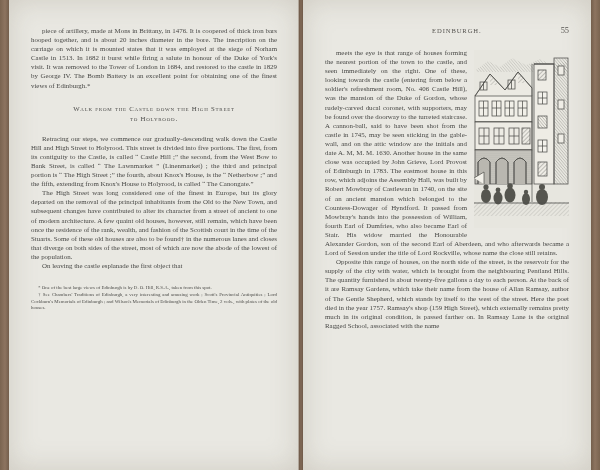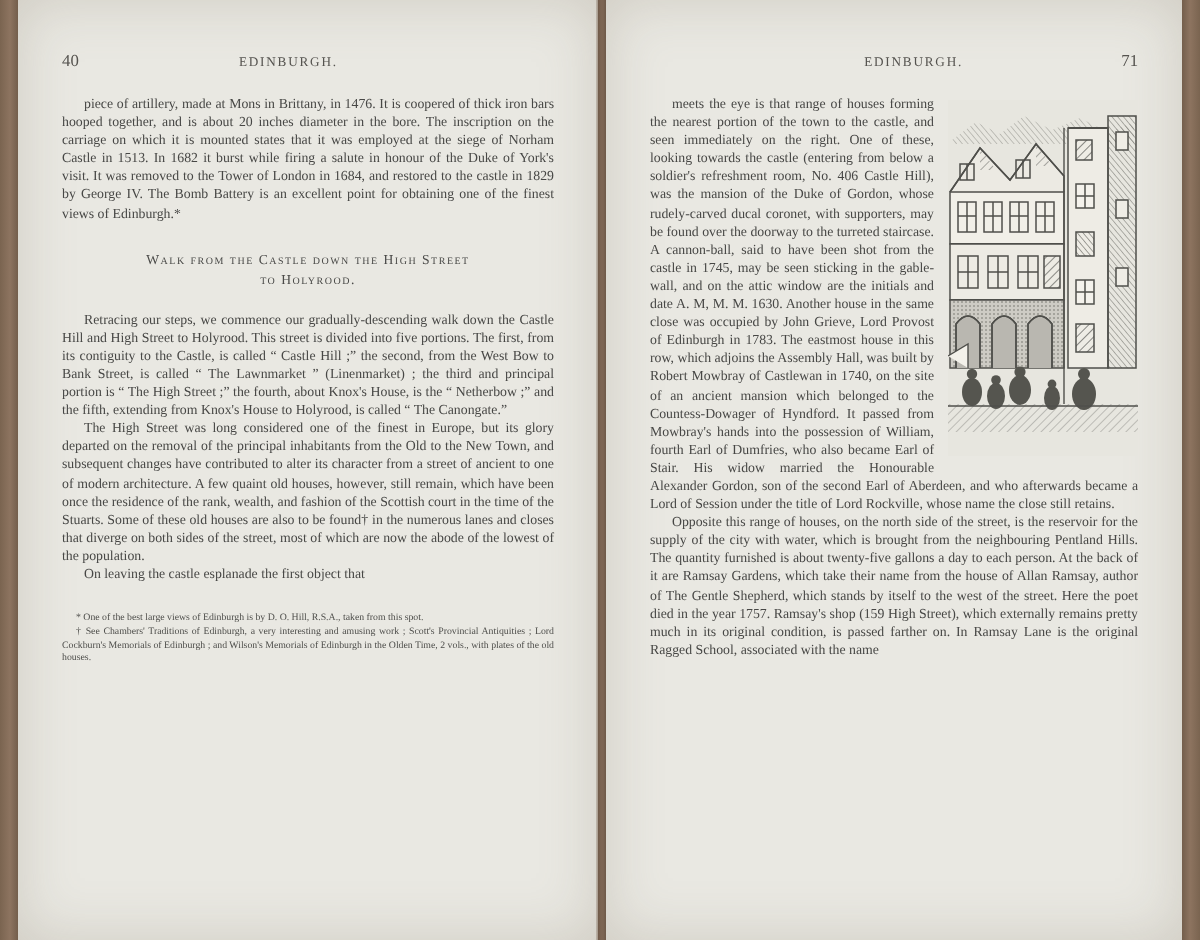--- a/index.html
+++ b/index.html
@@ -133,24 +133,20 @@
 <body>
 
 <div id="scan">
 
   <div class="binding left"></div>
   <div class="binding right"></div>
 
   <div class="page left">
     <div class="sheet">
 
-      <div class="running-head verso">
-        <span class="folio">40</span>
-        <span class="title">EDINBURGH.</span>
-      </div>
 
       <p class="body">piece of artillery, made at Mons in Brittany, in 1476. It is coopered of thick iron bars hooped together, and is about 20 inches diameter in the bore. The inscription on the carriage on which it is mounted states that it was employed at the siege of Norham Castle in 1513. In 1682 it burst while firing a salute in honour of the Duke of York's visit. It was removed to the Tower of London in 1684, and restored to the castle in 1829 by George IV. The Bomb Battery is an excellent point for obtaining one of the finest views of Edinburgh.*</p>
 
       <h2 class="section">
         <span class="l1">Walk from the Castle down the High Street</span>
         <span class="l2">to Holyrood.</span>
       </h2>
 
       <p class="body">Retracing our steps, we commence our gradually-descending walk down the Castle Hill and High Street to Holyrood. This street is divided into five portions. The first, from its contiguity to the Castle, is called “ Castle Hill ;” the second, from the West Bow to Bank Street, is called “ The Lawnmarket ” (Linenmarket) ; the third and principal portion is “ The High Street ;” the fourth, about Knox's House, is the “ Netherbow ;” and the fifth, extending from Knox's House to Holyrood, is called “ The Canongate.”</p>
       <p class="body">The High Street was long considered one of the finest in Europe, but its glory departed on the removal of the principal inhabitants from the Old to the New Town, and subsequent changes have contributed to alter its character from a street of ancient to one of modern architecture. A few quaint old houses, however, still remain, which have been once the residence of the rank, wealth, and fashion of the Scottish court in the time of the Stuarts. Some of these old houses are also to be found† in the numerous lanes and closes that diverge on both sides of the street, most of which are now the abode of the lowest of the population.</p>
@@ -164,21 +160,21 @@
     </div>
   </div>
 
   <div class="gutter"></div>
 
   <div class="page right">
     <div class="sheet">
 
       <div class="running-head recto">
         <span class="title">EDINBURGH.</span>
-        <span class="folio">71</span>
+        <span class="folio">55</span>
       </div>
 
       <div class="flow">
 
         <div class="cut">
           <svg width="95" height="178" viewBox="0 0 95 178">
             <defs>
               <pattern id="hatch" width="3" height="3" patternUnits="userSpaceOnUse" patternTransform="rotate(45)">
                 <line x1="0" y1="0" x2="0" y2="3" stroke="#5c5c58" stroke-width="0.7"></line>
               </pattern>

